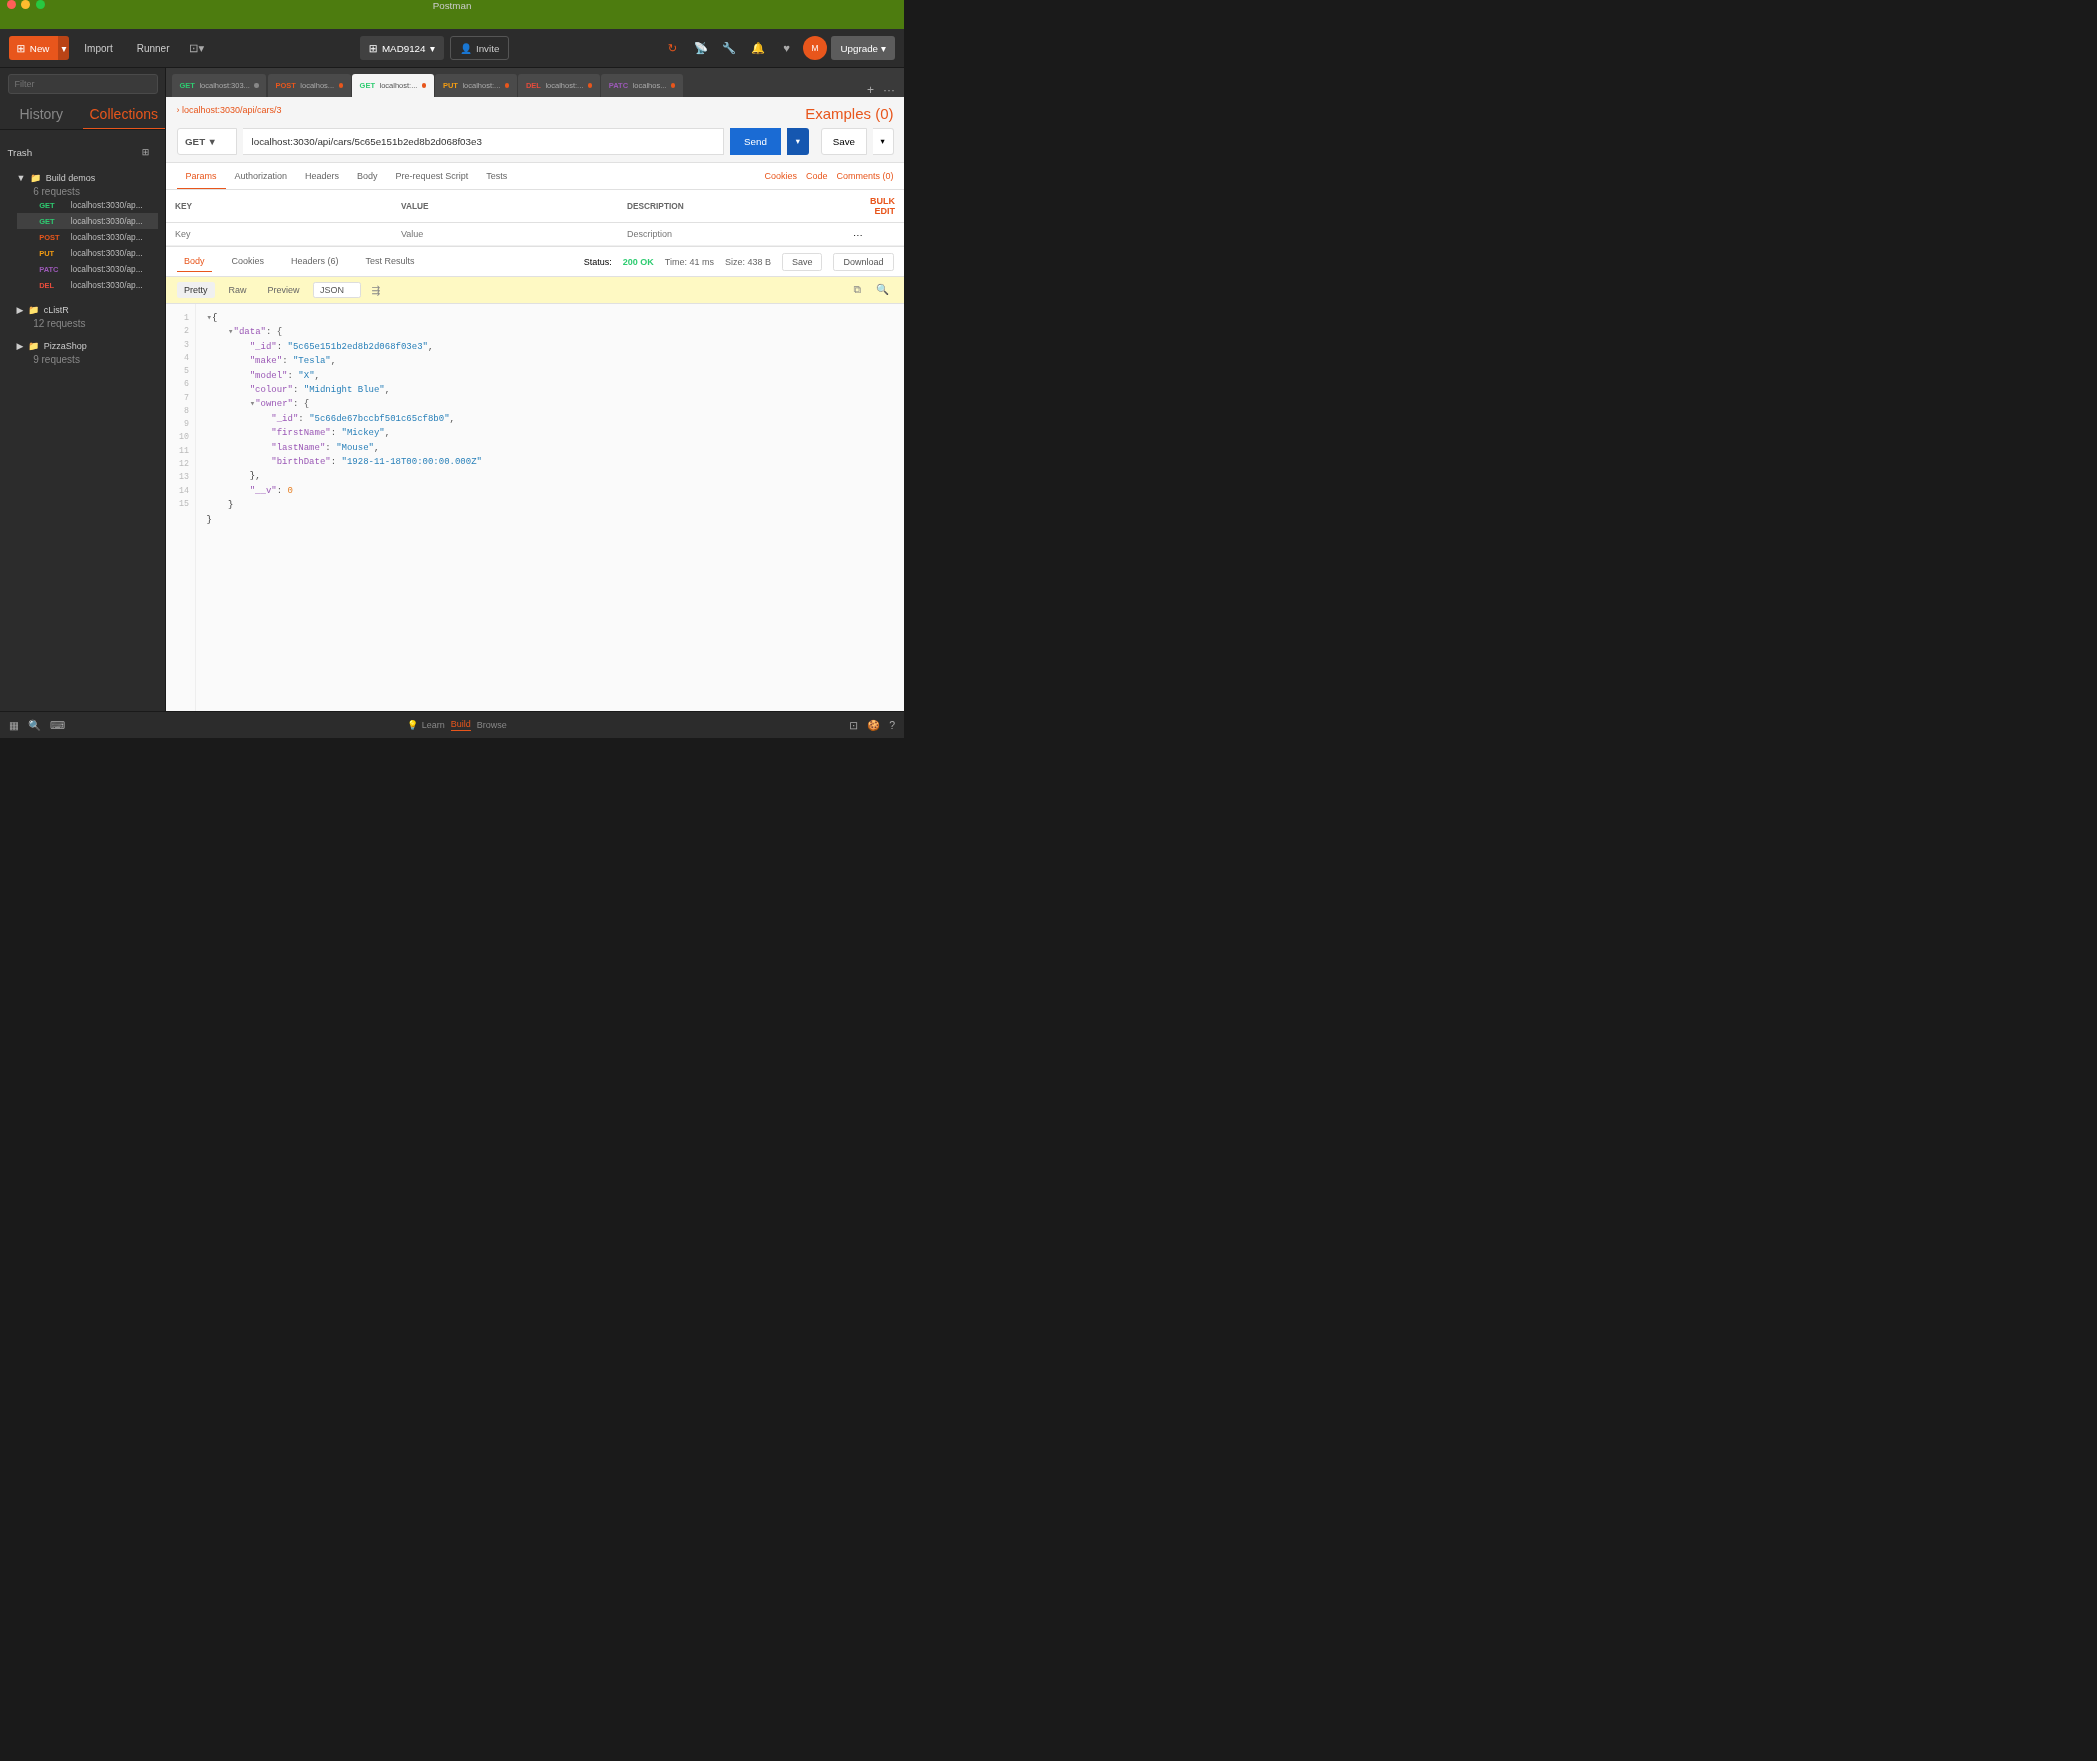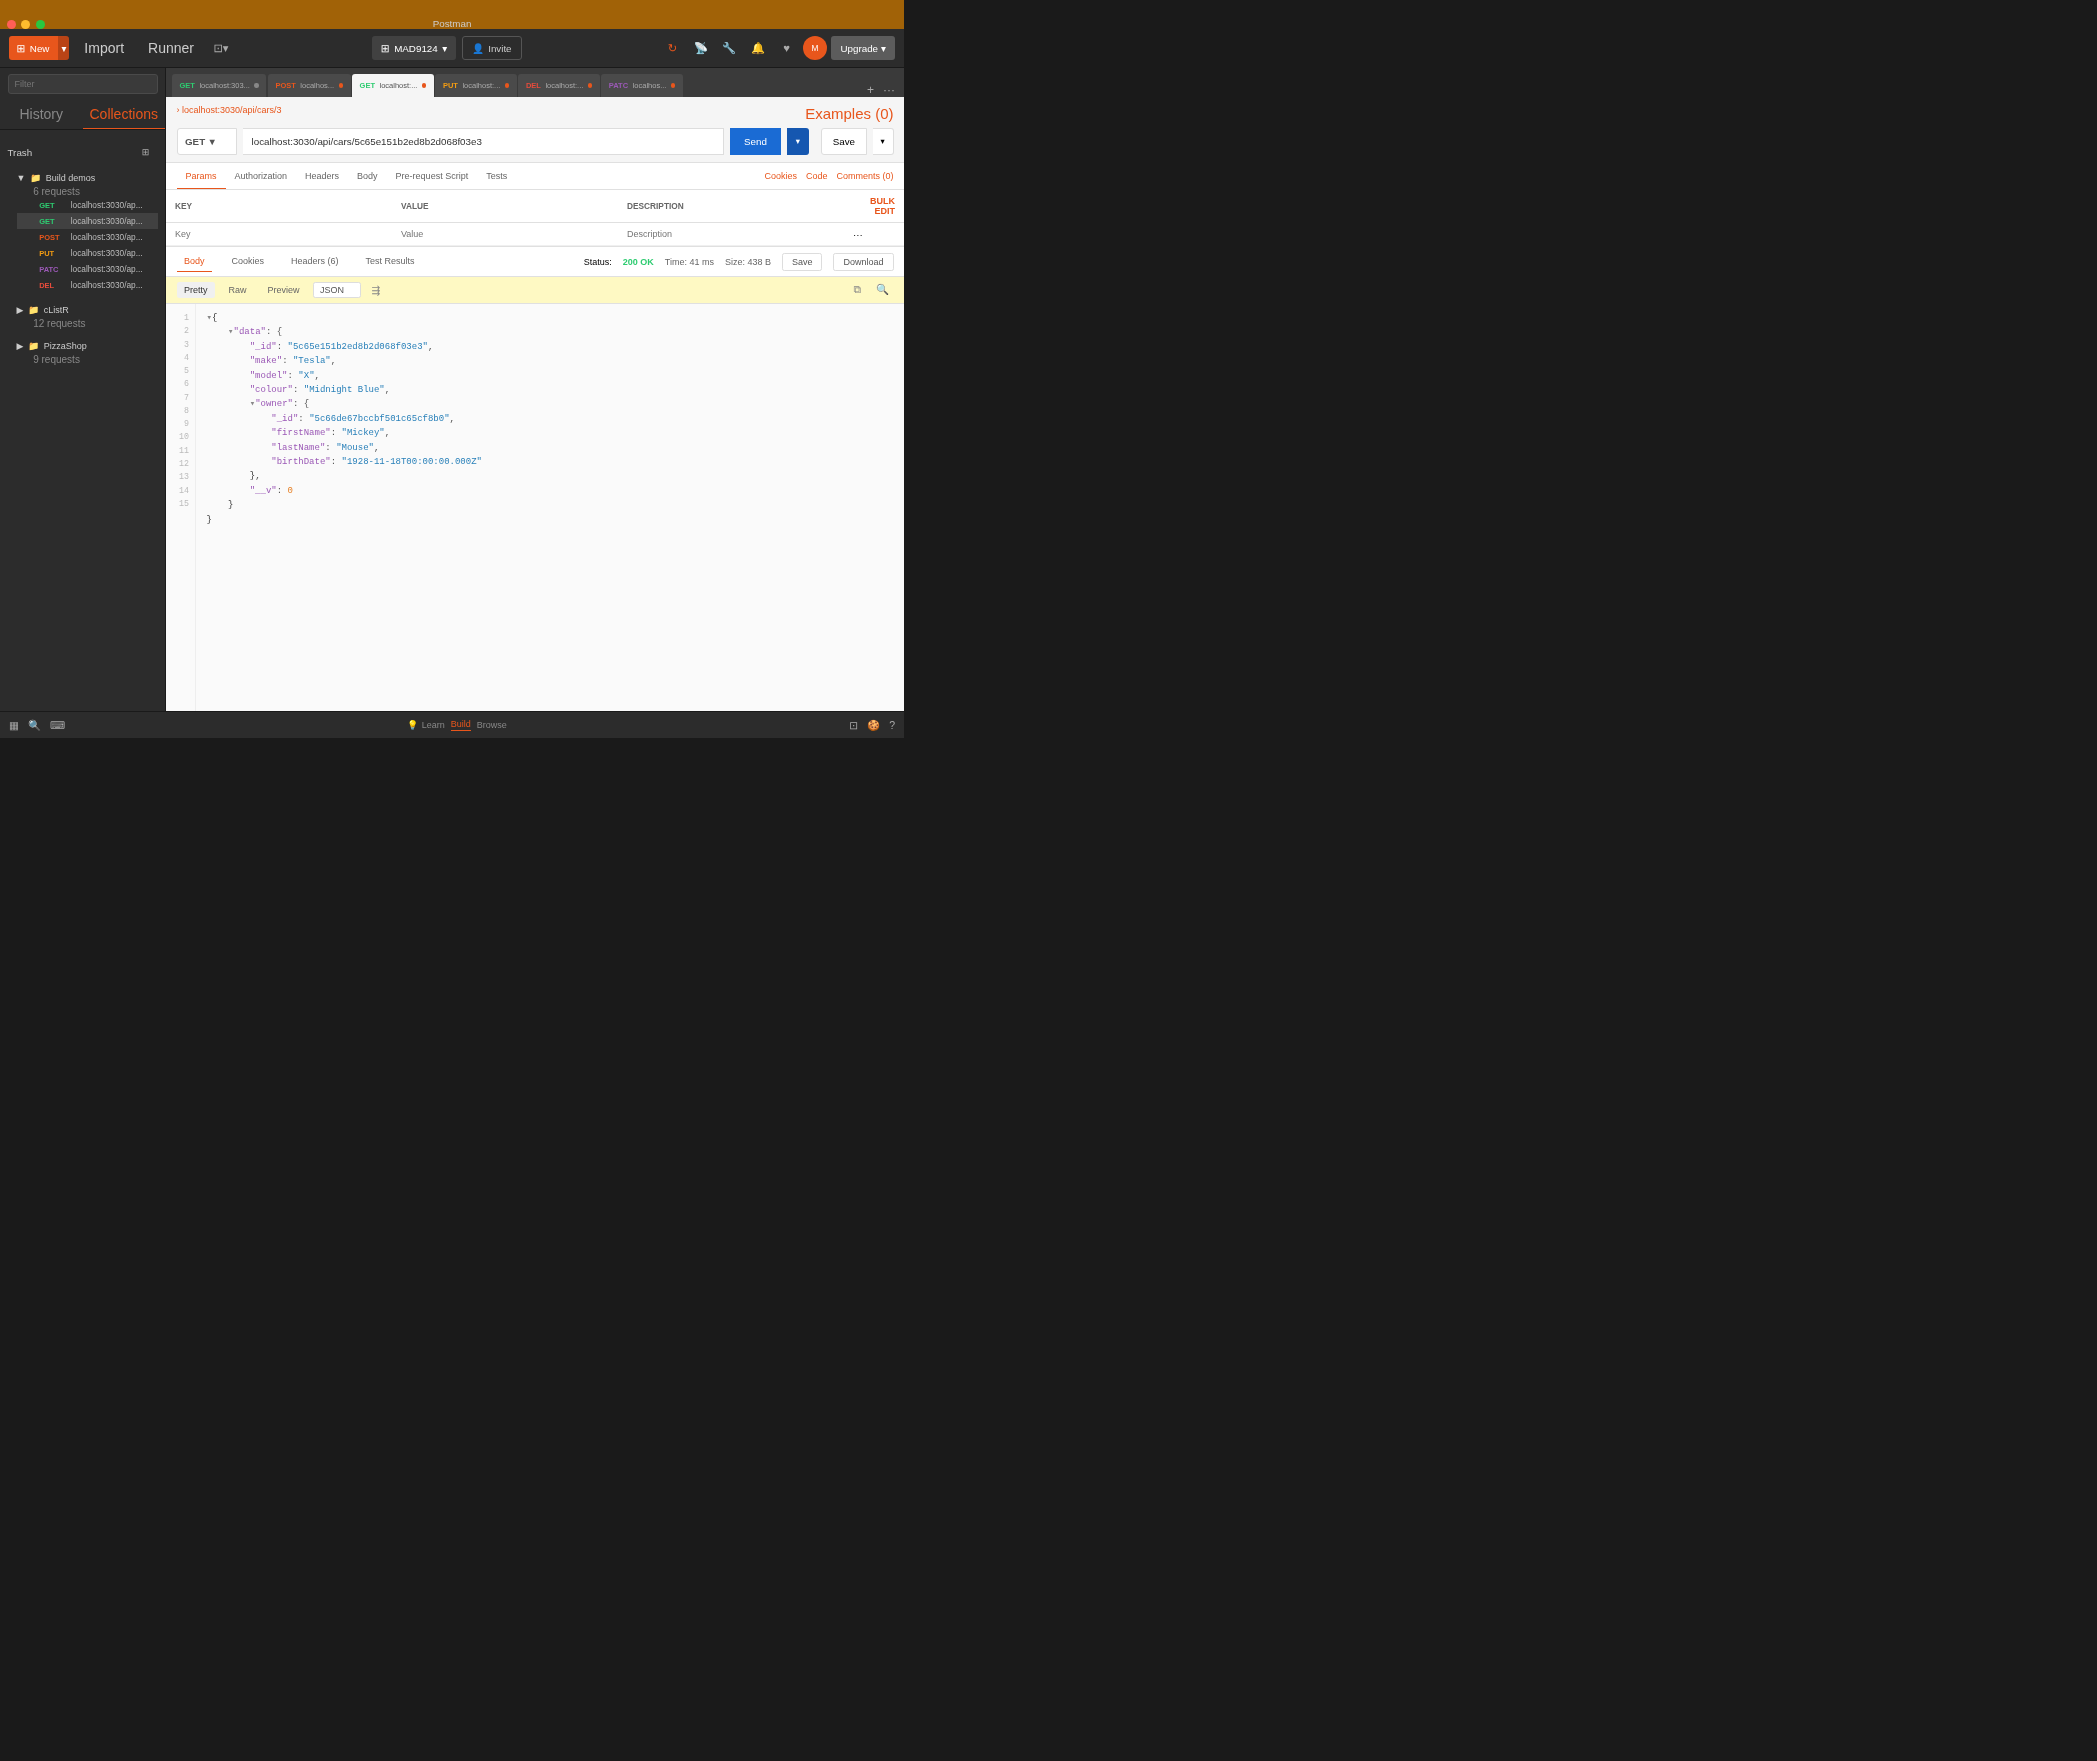--- a/index.html
+++ b/index.html
@@ -1,31 +1,31 @@
 <!DOCTYPE html>
 <html style="font-size:12px"><head>
   <meta charset="utf-8">
   <style>
     * { box-sizing: border-box; margin: 0; padding: 0; }
     body { font-family: -apple-system, BlinkMacSystemFont, 'Segoe UI', sans-serif; background: #1a1a1a; width: 904px; height: 738px; overflow: hidden; font-size: 9.8px; }
     
     
-    .titlebar { background: #a16207; height: 29px; display: flex; align-items: flex-end; padding: 0 7px; position: relative; }
+    .titlebar { background: #4d7c0f; height: 29px; display: flex; align-items: flex-start; padding: 0 7px; position: relative; }
     .window-controls { display: flex; gap: 5.3px; align-items: center; }
     .win-btn { width: 9px; height: 9px; border-radius: 50%; }
     .win-close { background: #ff5f57; }
     .win-min { background: #febc2e; }
     .win-max { background: #28c840; }
     .titlebar-title { position: absolute; left: 50%; transform: translateX(-50%); color: #ccc; font-size: 9.8px; }
     
     
     .toolbar { background: #2c2c2c; height: 39px; display: flex; align-items: center; padding: 0 9px; gap: 6px; border-bottom: 0.8px solid #1a1a1a; }
     .btn-new { background: #e8561c; color: white; border: none; border-radius: 3px; height: 24px; display: flex; align-items: center; padding: 0 7.5px; gap: 4.5px; cursor: pointer; font-size: 9.8px; font-weight: 500; }
     .btn-new .arrow { background: rgba(0,0,0,0.2); padding: 0 3px; border-radius: 0 2.3px 2.3px 0; height: 100%; display: flex; align-items: center; margin-right: -7.5px; margin-left: 4.5px; }
-    .toolbar-btn { background: transparent; color: #ccc; border: none; height: 24px; padding: 0 9px; border-radius: 3px; cursor: pointer; font-size: 14px; }
+    .toolbar-btn { background: transparent; color: #ccc; border: none; height: 24px; padding: 0 9px; border-radius: 3px; cursor: pointer; font-size: 10px; }
     .toolbar-center { flex: 1; display: flex; justify-content: center; align-items: center; gap: 6px; }
     .workspace-btn { background: rgba(255,255,255,0.1); color: white; border: none; border-radius: 3px; height: 24px; padding: 0 9px; cursor: pointer; font-size: 9.8px; display: flex; align-items: center; gap: 4.5px; }
     .invite-btn { background: transparent; color: #ccc; border: 0.8px solid #555; border-radius: 3px; height: 24px; padding: 0 9px; cursor: pointer; font-size: 9.8px; display: flex; align-items: center; gap: 3.8px; }
     .toolbar-right { display: flex; align-items: center; gap: 4.5px; }
     .icon-btn { width: 24px; height: 24px; background: transparent; border: none; border-radius: 3px; cursor: pointer; display: flex; align-items: center; justify-content: center; color: #aaa; font-size: 11.3px; }
     .icon-btn.orange { color: #e8561c; }
     .upgrade-btn { background: #5c5c5c; color: white; border: none; border-radius: 3px; height: 24px; padding: 0 9px; cursor: pointer; font-size: 9.8px; display: flex; align-items: center; gap: 3px; }
     
     
     .main { display: flex; height: calc(738px - 29px - 39px - 27px); justify-content: space-between; }

